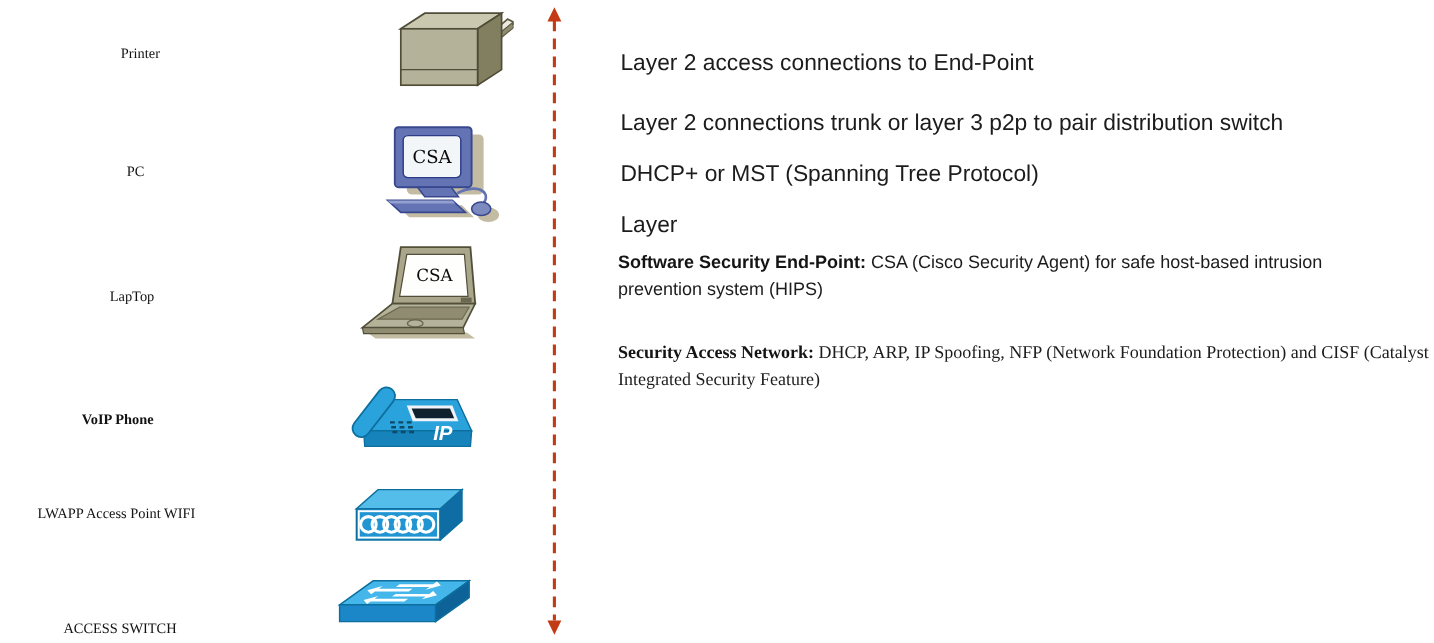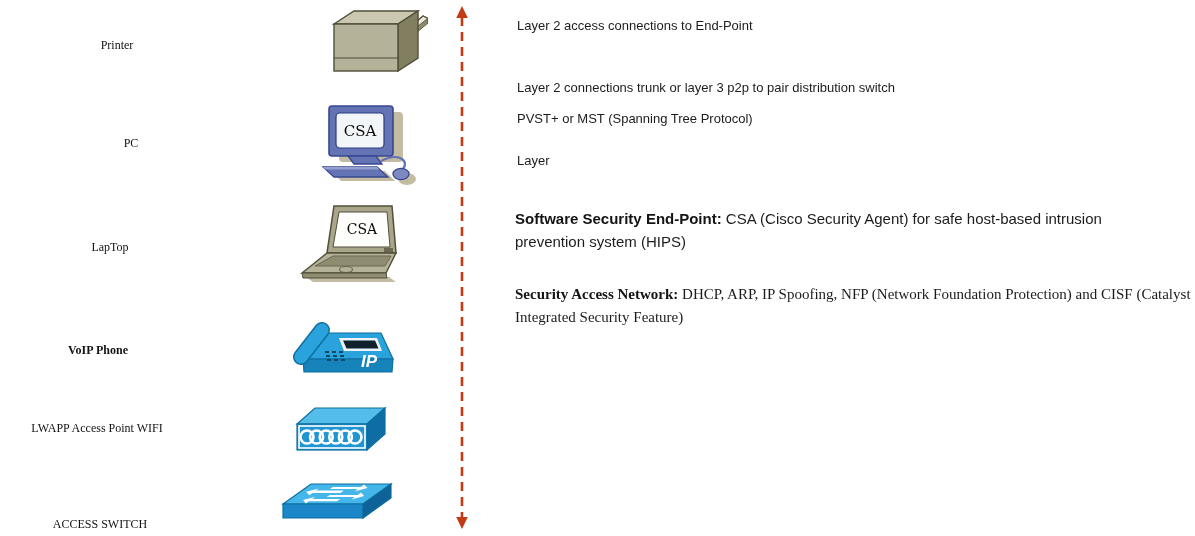--- a/index.html
+++ b/index.html
@@ -15,41 +15,42 @@
     position:absolute;
     transform:translate(-50%,-50%);
     font-family:"Liberation Serif", serif;
     font-size:12px;
     white-space:nowrap;
     color:#121212;
   }
   .icon{position:absolute;}
   .note{
     position:absolute;
-    font-size:13px;
+    font-size:19px;
     line-height:18px;
     white-space:nowrap;
     color:#1c1c1c;
+    margin-top:27px;
   }
   .para{
     position:absolute;
     font-size:15px;
     line-height:23px;
     color:#1c1c1c;
   }
   .para b{font-weight:bold;color:#141414;}
   .arrow-svg{position:absolute;left:450px;top:0;}
 </style>
 </head>
 <body>
 
 <div class="canvas">
 
   <div class="dev-label" style="left:117px;top:45px;">Printer</div>
-  <div class="dev-label" style="left:131px;top:143px;">PC</div>
+  <div class="dev-label" style="left:113px;top:143px;">PC</div>
   <div class="dev-label" style="left:110px;top:247px;text-align:center;">LapTop</div>
   <div class="dev-label" style="left:98px;top:350px;font-weight:bold;">VoIP Phone</div>
   <div class="dev-label" style="left:97px;top:428px;">LWAPP Access Point WIFI</div>
   <div class="dev-label" style="left:100px;top:524px;">ACCESS SWITCH</div>
 
   <svg class="icon" style="left:328px;top:8px;" width="100" height="72" viewBox="0 0 100 72">
 
     <polygon points="72,28 95,8 101,11 78,32" fill="#ecead f" stroke="#5c5a42" stroke-width="1.3"></polygon>
     <polygon points="72,28 95,8 101,11 78,32" fill="#eceadf" stroke="#5c5a42" stroke-width="1.3"></polygon>
     <polygon points="74,31 99,11 100,15 77,34" fill="#8f8c70" stroke="#5c5a42" stroke-width="1"></polygon>
@@ -159,22 +160,22 @@
     </g>
   </svg>
 
   <svg class="arrow-svg" width="24" height="536" viewBox="0 0 24 536">
     <line x1="12" y1="17" x2="12" y2="517" stroke="#c33b14" stroke-width="2.6" stroke-dasharray="9 6"></line>
     <polygon points="12,6 6.2,18 17.8,18" fill="#c33b14"></polygon>
     <polygon points="12,529 6.2,517 17.8,517" fill="#c33b14"></polygon>
   </svg>
 
   <div class="note" style="left:517px;top:17px;">Layer 2 access connections to End-Point</div>
-  <div class="note" style="left:517px;top:79px;">Layer 2 connections trunk or layer 3 p2p to pair distribution switch</div>
-  <div class="note" style="left:517px;top:110px;">PVST+ or MST (Spanning Tree Protocol)</div>
+  <div class="note" style="left:517px;top:67px;">Layer 2 connections trunk or layer 3 p2p to pair distribution switch</div>
+  <div class="note" style="left:517px;top:110px;">DHCP+ or MST (Spanning Tree Protocol)</div>
   <div class="note" style="left:517px;top:152px;">Layer</div>
 
   <div class="para" style="left:515px;top:207px;width:655px;">
     <b>Software Security End-Point:</b><span> CSA (Cisco Security Agent) for safe host-based intrusion prevention system (HIPS)</span>
   </div>
 
   <div class="para" style="left:515px;top:283px;width:680px;font-family:Liberation Serif, serif;">
     <b>Security Access Network:</b><span> DHCP, ARP, IP Spoofing, NFP (Network Foundation Protection) and CISF (Catalyst Integrated Security Feature)</span>
   </div>
 

